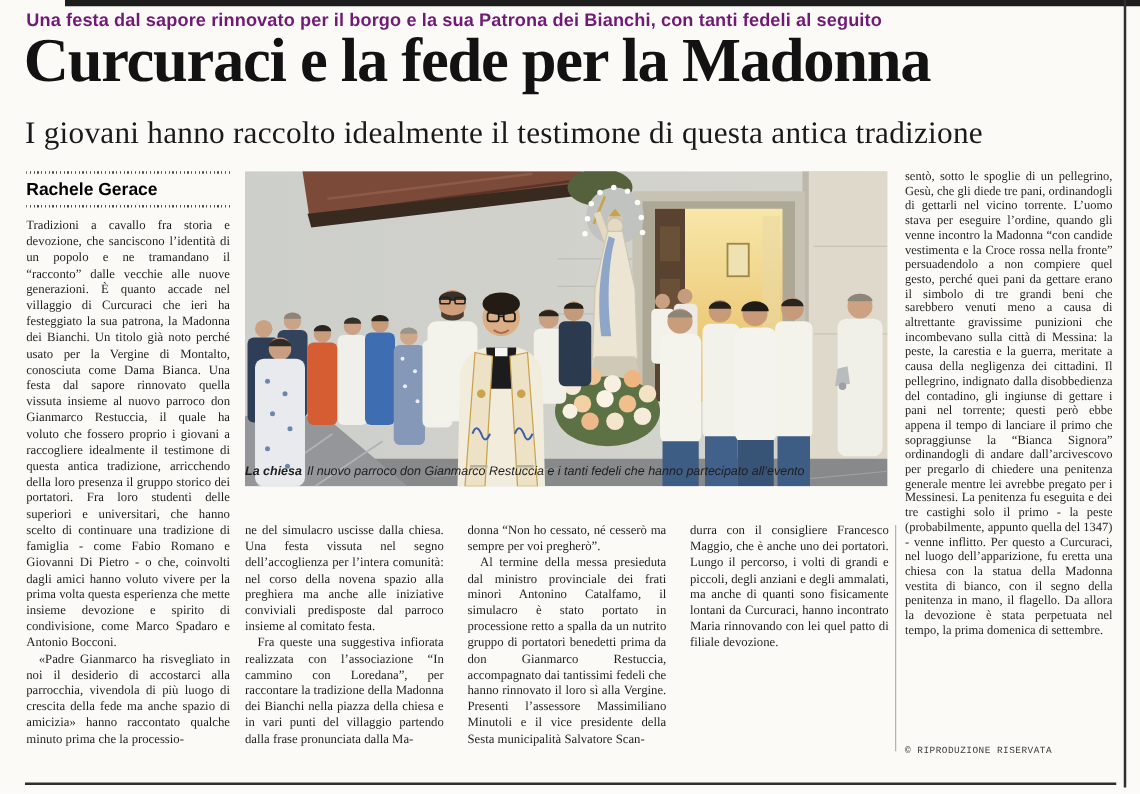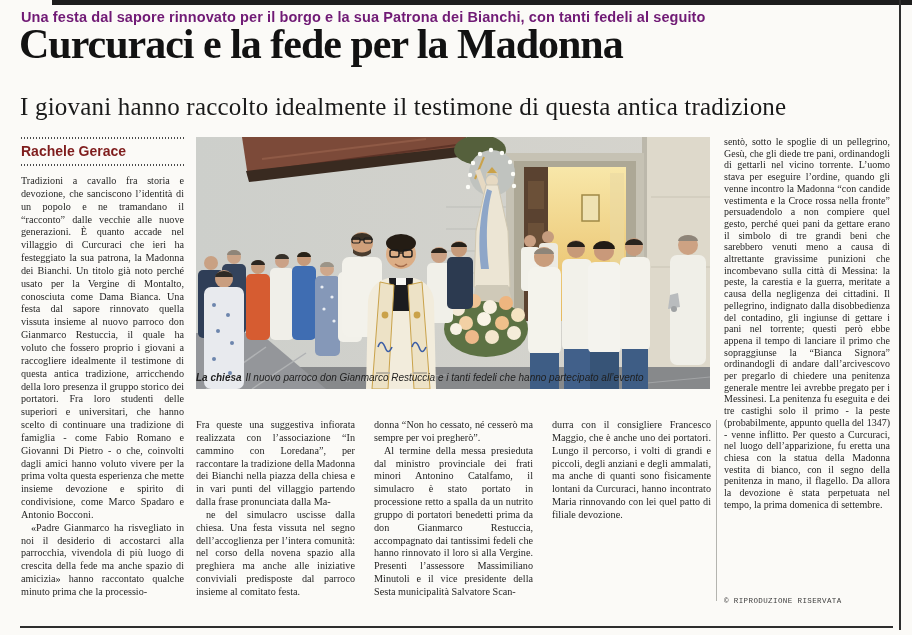--- a/index.html
+++ b/index.html
@@ -9,31 +9,31 @@
     font-family:"Liberation Serif", serif;color:#1f1f1f;
   }
   .top-crop-bar{position:absolute;left:52px;top:0;width:860px;height:5px;background:#1d1d1d;}
   .kicker{
     position:absolute;left:21px;top:9px;width:880px;
     font-family:"Liberation Sans", sans-serif;font-weight:700;font-size:14.5px;
     color:#701a75;white-space:nowrap;letter-spacing:0.1px;
   }
   .headline{
     position:absolute;left:19px;top:21px;margin:0;width:890px;
-    font-family:"Liberation Serif", serif;font-weight:700;font-size:42px;
+    font-family:"Liberation Serif", serif;font-weight:700;font-size:50px;
     letter-spacing:-1px;color:#121212;white-space:nowrap;line-height:1.1;
   }
   .subhead{
     position:absolute;left:20px;top:93px;margin:0;width:890px;
     font-family:"Liberation Serif", serif;font-weight:400;font-size:25px;
     color:#1a1a1a;white-space:nowrap;letter-spacing:0.2px;
   }
   .byline-block{position:absolute;left:21px;top:137px;width:163px;}
   .byline-rule{height:2px;background-image:repeating-linear-gradient(90deg,#4a4a4a 0 1px,transparent 1px 3px);}
-  .byline-name{font-family:"Liberation Sans", sans-serif;font-weight:700;font-size:14px;color:#7f1d1d;padding:4px 0 5px;}
+  .byline-name{font-family:"Liberation Sans", sans-serif;font-weight:700;font-size:14px;color:#000000;padding:4px 0 5px;}
   .col{position:absolute;font-size:10.2px;line-height:12.85px;overflow:hidden;}
   .col p{margin:0;text-align:justify;}
   .col p + p{text-indent:10px;}
   .col1{left:21px;top:175px;width:163px;height:425px;}
   .col2{left:196px;top:419px;width:159px;height:182px;}
   .col3{left:374px;top:419px;width:159px;height:182px;}
   .col4{left:552px;top:419px;width:159px;height:182px;}
   .col5{left:724px;top:136px;width:166px;height:457px;font-size:10px;line-height:11.7px;}
   .photo{position:absolute;left:196px;top:137px;width:514px;height:252px;margin:0;}
   .caption{
@@ -269,22 +269,22 @@
         <path d="M199,127 q6,5 12,0" fill="none" stroke="#a36b4a" stroke-width="1.5"></path>
       </g>
     </svg>
   </figure>
 
   <div class="caption">
     <span class="lead">La chiesa</span><span>Il nuovo parroco don Gianmarco Restuccia e i tanti fedeli che hanno partecipato all’evento</span>
   </div>
 
   <div class="col col2">
+    <p>ne del simulacro uscisse dalla chiesa. Una festa vissuta nel segno dell’accoglienza per l’intera comunità: nel corso della novena spazio alla preghiera ma anche alle iniziative conviviali predisposte dal parroco insieme al comitato festa.</p>
     <p>Fra queste una suggestiva infiorata realizzata con l’associazione “In cammino con Loredana”, per raccontare la tradizione della Madonna dei Bianchi nella piazza della chiesa e in vari punti del villaggio partendo dalla frase pronunciata dalla Ma-</p>
-    <p>ne del simulacro uscisse dalla chiesa. Una festa vissuta nel segno dell’accoglienza per l’intera comunità: nel corso della novena spazio alla preghiera ma anche alle iniziative conviviali predisposte dal parroco insieme al comitato festa.</p>
   </div>
 
   <div class="col col3">
     <p>donna “Non ho cessato, né cesserò ma sempre per voi pregherò”.</p>
     <p>Al termine della messa presieduta dal ministro provinciale dei frati minori Antonino Catalfamo, il simulacro è stato portato in processione retto a spalla da un nutrito gruppo di portatori benedetti prima da don Gianmarco Restuccia, accompagnato dai tantissimi fedeli che hanno rinnovato il loro sì alla Vergine. Presenti l’assessore Massimiliano Minutoli e il vice presidente della Sesta municipalità Salvatore Scan-</p>
   </div>
 
   <div class="col col4">
     <p>durra con il consigliere Francesco Maggio, che è anche uno dei portatori. Lungo il percorso, i volti di grandi e piccoli, degli anziani e degli ammalati, ma anche di quanti sono fisicamente lontani da Curcuraci, hanno incontrato Maria rinnovando con lei quel patto di filiale devozione.</p>
   </div>

